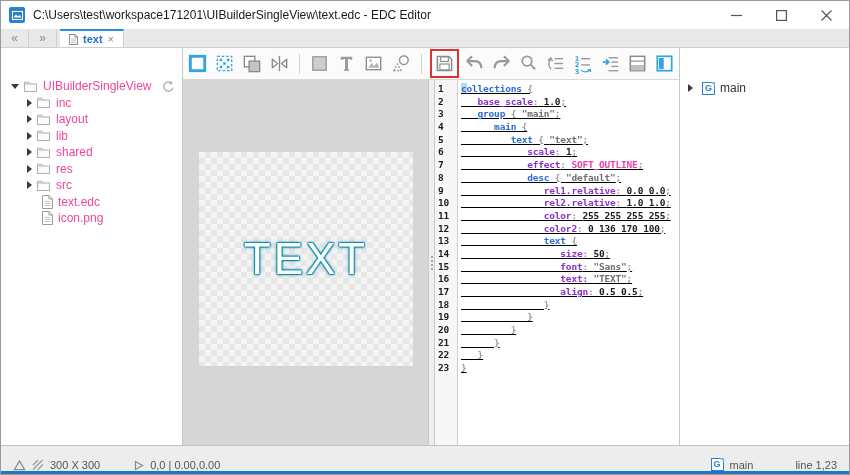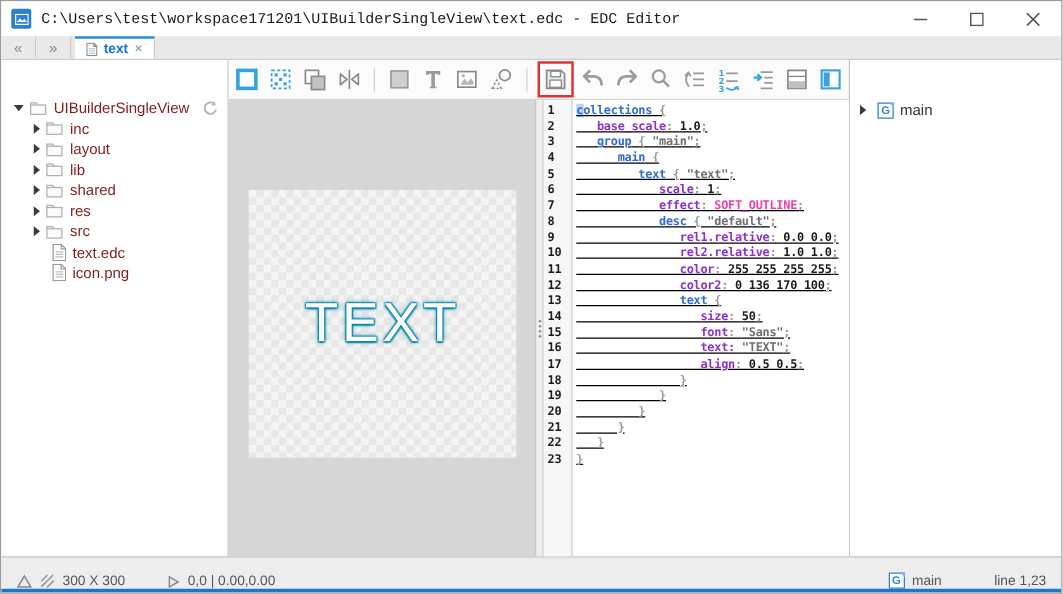--- a/index.html
+++ b/index.html
@@ -3,34 +3,34 @@
 <meta charset="utf-8">
 <style>
   * { margin:0; padding:0; box-sizing:border-box; }
   body { background:#fff; }
   .window{
     width:850px;height:475px;border:1px solid #9a9a9a;background:#fff;
     display:flex;flex-direction:column;overflow:hidden;position:relative;
     font-family:"Liberation Sans",sans-serif;
   }
   
-  .titlebar{height:28px;background:#fff;display:flex;align-items:center;padding:0 0 0 8px;flex:0 0 auto;font-family:Liberation Mono, monospace;}
+  .titlebar{height:28px;background:#fff;display:flex;align-items:center;padding:0 0 0 8px;flex:0 0 auto;}
   .appicon{width:16px;height:16px;background:#2b7fd4;border-radius:2px;display:flex;align-items:center;justify-content:center;margin-right:8px;}
   .title-text{font-size:12px;color:#1a1a1a;white-space:nowrap;}
   .wincontrols{margin-left:auto;display:flex;height:100%;}
   .wbtn{width:45px;height:100%;display:flex;align-items:center;justify-content:center;border:none;background:transparent;cursor:default;}
   
   .tabbar{height:19px;background:#e9e9e9;border-bottom:1px solid #cfcfcf;display:flex;align-items:stretch;flex:0 0 auto;}
   .tabnav{width:28px;border:none;border-right:1px solid #cfcfcf;background:#e9e9e9;color:#8a8a8a;font-size:12px;line-height:1;display:flex;align-items:center;justify-content:center;padding:0;}
   .tab{background:#fff;border-top:2px solid #2b8fd8;border-right:1px solid #cfcfcf;display:flex;align-items:center;gap:5px;padding:0 9px;margin-left:3px;font-size:11px;font-weight:bold;color:#1a73d1;}
   .tabclose{color:#8a8a8a;font-size:11px;font-weight:normal;}
   
   .main{flex:1;display:flex;min-height:0;}
   .leftpanel{width:182px;border-right:1px solid #c6c6c6;background:#fff;padding-top:30px;overflow:hidden;}
-  .trow{height:16.5px;display:flex;align-items:center;font-size:12px;color:#7f1d1d;padding-left:10px;white-space:nowrap;}
+  .trow{height:16.5px;display:flex;align-items:center;font-size:12px;color:#ec4899;padding-left:10px;white-space:nowrap;}
   .trow .tlabel{margin-left:5px;}
   .indent1{width:16px;flex:0 0 auto;}
   .indent2{width:30px;flex:0 0 auto;}
   .arrow{width:0;height:0;flex:0 0 auto;margin-right:4px;}
   .arrow.down{border-top:5px solid #3a3a3a;border-left:4px solid transparent;border-right:4px solid transparent;}
   .arrow.right{border-left:5px solid #3a3a3a;border-top:4px solid transparent;border-bottom:4px solid transparent;}
   .spacerflex{flex:1;}
   
   .middle{flex:1;display:flex;flex-direction:column;min-width:0;}
   .toolbar{height:32px;border-bottom:1px solid #d8d8d8;background:#fbfbfb;display:flex;align-items:center;padding:0 3px;gap:4px;flex:0 0 auto;}

